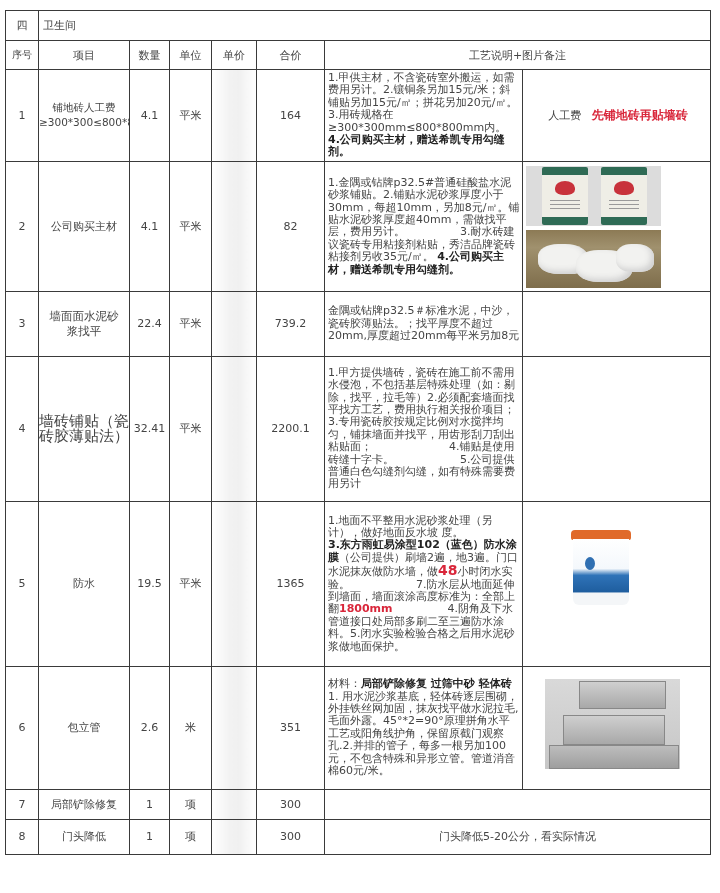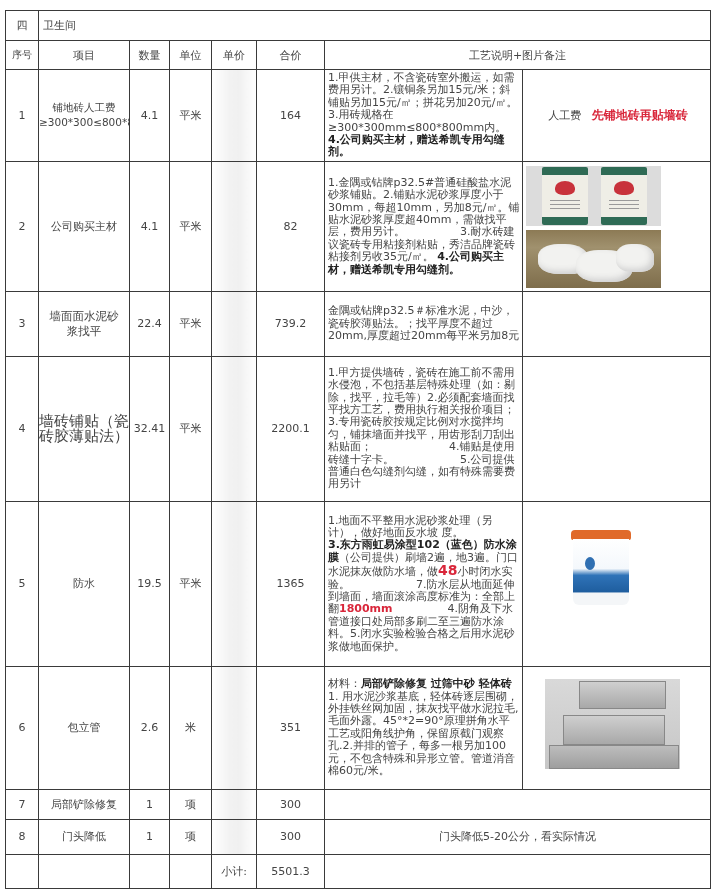--- a/index.html
+++ b/index.html
@@ -194,23 +194,14 @@
   <tr style="height:35px">
     <td>8</td>
     <td>门头降低</td>
     <td>1</td>
     <td>项</td>
     <td class="blur"></td>
     <td>300</td>
     <td colspan="2">门头降低5-20公分，看实际情况</td>
   </tr>
 
-  <tr style="height:34px">
-    <td></td>
-    <td></td>
-    <td></td>
-    <td></td>
-    <td class="sum-label">小计:</td>
-    <td class="sum-val">5501.3</td>
-    <td colspan="2"></td>
-  </tr>
 </tbody>
   </table>
 
 </body></html>

